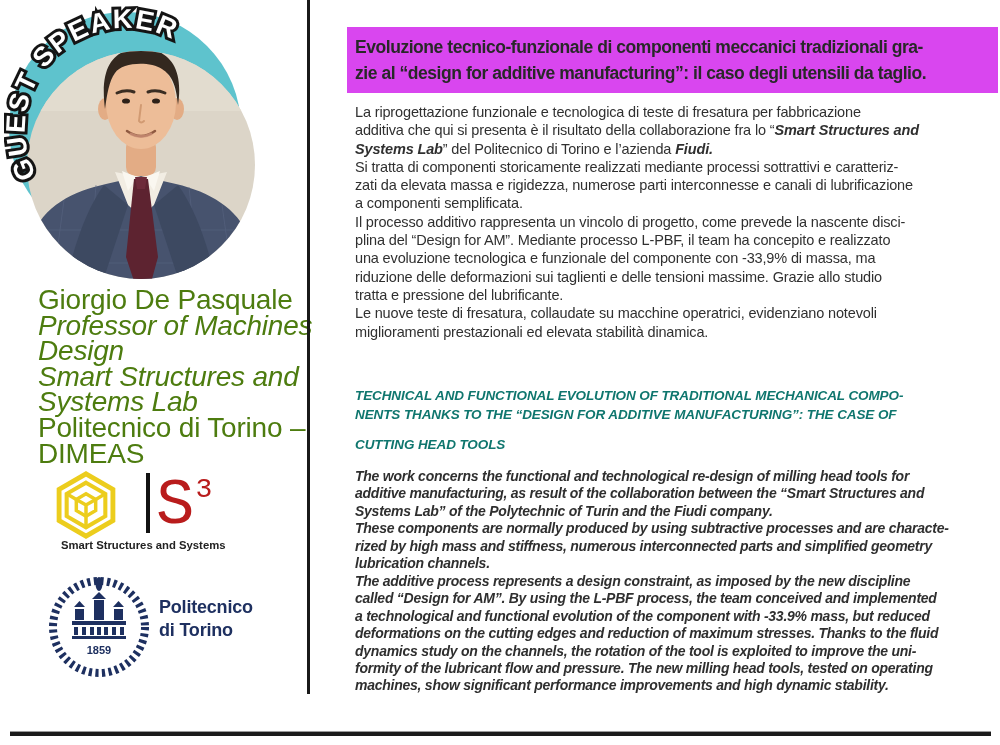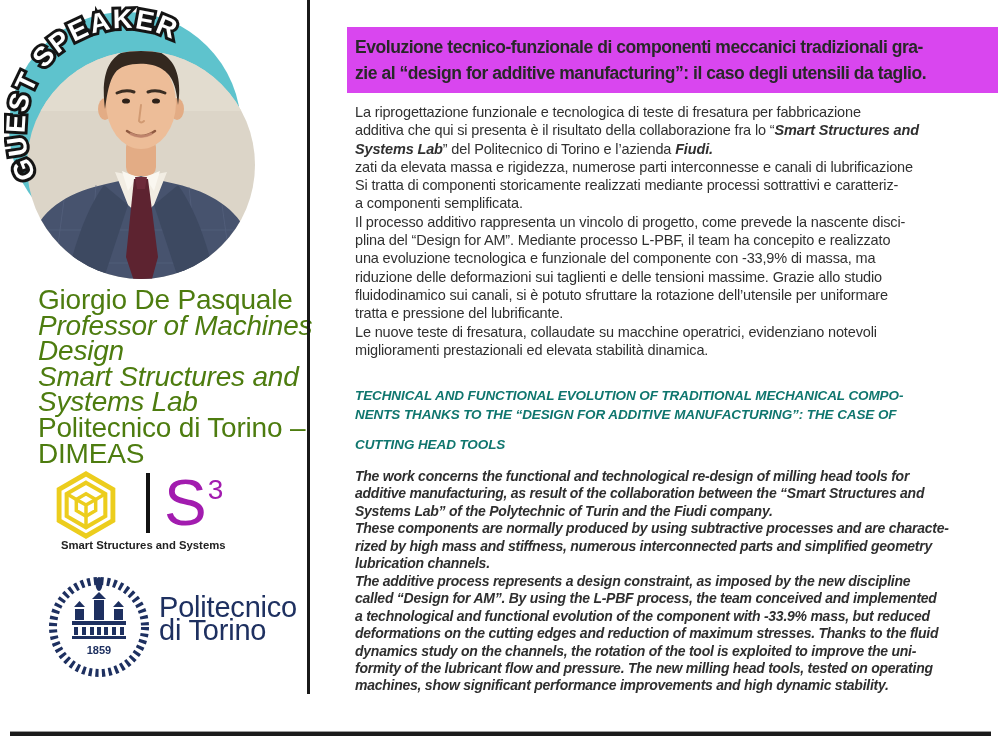--- a/index.html
+++ b/index.html
@@ -11,32 +11,32 @@
   
   .portrait { position:absolute; left:4px; top:5px; width:258px; height:285px; }
   .speaker-info {
     position:absolute; left:38px; top:287px; width:240px;
     font-size:28px; line-height:25.6px; color:#4d7c0f; letter-spacing:-0.2px;
   }
   .speaker-info .ln { white-space:nowrap; }
   .s3-hex { position:absolute; left:52px; top:471px; }
   .s3-divider { position:absolute; left:146px; top:473px; width:3.5px; height:60px; background:#121212; }
   .s3-wordmark {
-    position:absolute; left:164px; top:458px; font-size:64px; line-height:64px;
-    color:#a21caf; font-family:Liberation Sans, sans-serif; font-weight:400;
+    position:absolute; left:156px; top:458px; font-size:64px; line-height:64px;
+    color:#b91c1c; font-family:Liberation Mono, monospace; font-weight:400;
   }
   .s3-wordmark sup { font-size:28px; vertical-align:26px; margin-left:1px; }
   .s3-caption {
     position:absolute; left:61px; top:539px; width:200px;
     font-size:11.3px; font-weight:700; color:#222; white-space:nowrap;
   }
   .polito-emblem { position:absolute; left:44px; top:571px; }
   .polito-wordmark {
-    position:absolute; left:159px; top:596px; font-size:29px; line-height:23px;
-    font-weight:400; letter-spacing:-0.2px;
+    position:absolute; left:159px; top:596px; font-size:18px; line-height:23px;
+    font-weight:700; letter-spacing:-0.2px;
   }
   .polito-wordmark .ln { white-space:nowrap; }
   
   .v-divider { position:absolute; left:307px; top:0; width:3px; height:694px; background:#191919; }
   .bottom-rule { position:absolute; left:10px; top:731px; width:981px; height:5px; background:#1b1b1b; border-top:1px solid #9a9a9a; }
   
   .title-box {
     position:absolute; left:347px; top:27px; width:651px; height:66px;
     background:#d946ef; padding:7px 0 0 8px;
   }
@@ -186,28 +186,27 @@
 
   <div class="title-box">
       <div class="ln">Evoluzione tecnico-funzionale di componenti meccanici tradizionali gra-</div>
       <div class="ln">zie al “design for additive manufacturing”: il caso degli utensili da taglio.</div>
     </div>
 
   <div class="it-body">
       <div class="ln">La riprogettazione funzionale e tecnologica di teste di fresatura per fabbricazione</div>
       <div class="ln"><span>additiva che qui si presenta è il risultato della collaborazione fra lo “</span><span class="b i">Smart Structures and</span></div>
       <div class="ln"><span class="b i">Systems Lab</span><span>” del Politecnico di Torino e l’azienda </span><span class="b i">Fiudi.</span></div>
+      <div class="ln">Si tratta di componenti storicamente realizzati mediante processi sottrattivi e caratteriz-</div>
       <div class="ln">zati da elevata massa e rigidezza, numerose parti interconnesse e canali di lubrificazione</div>
-      <div class="ln">Si tratta di componenti storicamente realizzati mediante processi sottrattivi e caratteriz-</div>
       <div class="ln">a componenti semplificata.</div>
       <div class="ln">Il processo additivo rappresenta un vincolo di progetto, come prevede la nascente disci-</div>
       <div class="ln">plina del “Design for AM”. Mediante processo L-PBF, il team ha concepito e realizzato</div>
       <div class="ln">una evoluzione tecnologica e funzionale del componente con -33,9% di massa, ma</div>
       <div class="ln">riduzione delle deformazioni sui taglienti e delle tensioni massime. Grazie allo studio</div>
-      <div class="ln">fluidodinamico sui canali, si è potuto sfruttare la rotazione dell’utensile per uniformare</div>
       <div class="ln">tratta e pressione del lubrificante.</div>
       <div class="ln">Le nuove teste di fresatura, collaudate su macchine operatrici, evidenziano notevoli</div>
       <div class="ln">miglioramenti prestazionali ed elevata stabilità dinamica.</div>
     </div>
 
   <div class="en-heading">
       <div class="ln">TECHNICAL AND FUNCTIONAL EVOLUTION OF TRADITIONAL MECHANICAL COMPO-</div>
       <div class="ln">NENTS THANKS TO THE “DESIGN FOR ADDITIVE MANUFACTURING”: THE CASE OF</div>
       <div class="ln">CUTTING HEAD TOOLS</div>
     </div>

